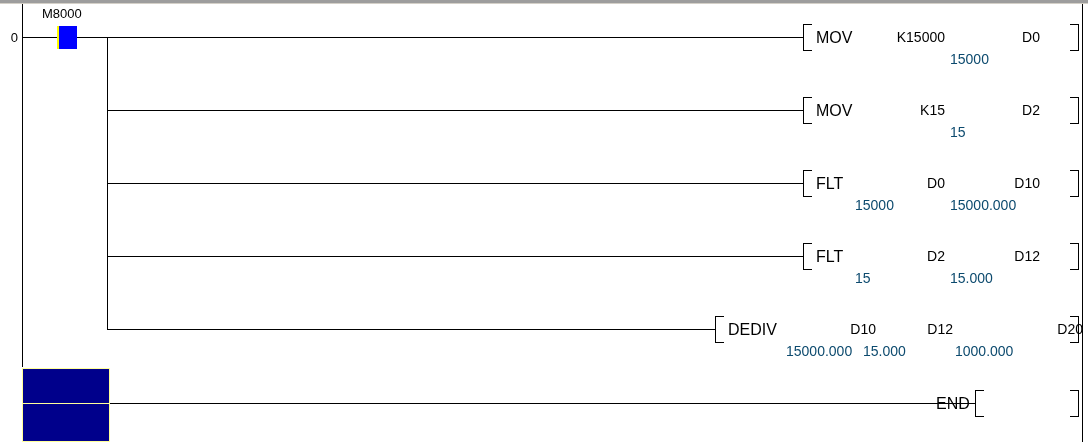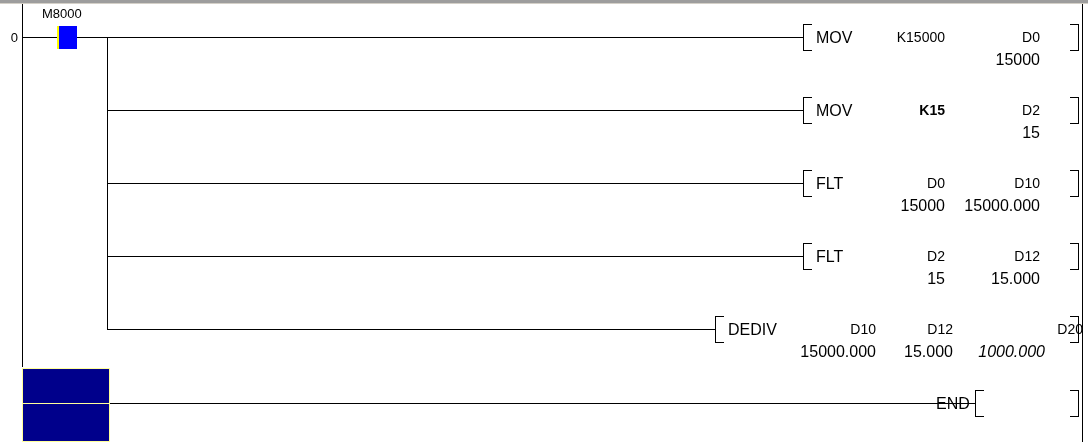--- a/index.html
+++ b/index.html
@@ -91,25 +91,25 @@
   .operand {
     position: absolute;
     font-size: 14px;
     color: #000000;
     white-space: nowrap;
     line-height: 1;
     text-align: right;
   }
   .monval {
     position: absolute;
-    font-size: 16px;
-    color: #000000;
-    white-space: nowrap;
-    line-height: 1;
-    text-align: right;
+    font-size: 14px;
+    color: #0c4a6e;
+    white-space: nowrap;
+    line-height: 1;
+    text-align: left;
   }
   
   .cursor-block {
     position: absolute;
     box-sizing: border-box;
     background: #00008b;
     border: 1px solid #ffff99;
     outline: 1px solid #ffffff;
   }
   .cursor-split {
@@ -147,21 +147,21 @@
       <span class="operand" style="left:855px; top:30px; width:90px;">K15000</span>
       <span class="operand" style="left:950px; top:30px; width:90px;">D0</span>
       <span class="monval" style="left:950px; top:52px; width:90px;">15000</span>
       <div class="brk brk-close" style="left:1070px; top:24px;"></div>
     </div>
 
     <div>
       <div class="hline" style="left:107px; top:110px; width:696px;"></div>
       <div class="brk brk-open" style="left:803px; top:97px;"></div>
       <span class="opname" style="left:816px; top:103px;">MOV</span>
-      <span class="operand" style="left:855px; top:103px; width:90px;font-weight:bold;">K15</span>
+      <span class="operand" style="left:855px; top:103px; width:90px;">K15</span>
       <span class="operand" style="left:950px; top:103px; width:90px;">D2</span>
       <span class="monval" style="left:950px; top:125px; width:90px;">15</span>
       <div class="brk brk-close" style="left:1070px; top:97px;"></div>
     </div>
 
     <div>
       <div class="hline" style="left:107px; top:183px; width:696px;"></div>
       <div class="brk brk-open" style="left:803px; top:170px;"></div>
       <span class="opname" style="left:816px; top:176px;">FLT</span>
       <span class="operand" style="left:855px; top:176px; width:90px;">D0</span>
@@ -184,21 +184,21 @@
 
     <div>
       <div class="hline" style="left:107px; top:329px; width:608px;"></div>
       <div class="brk brk-open" style="left:715px; top:316px;"></div>
       <span class="opname" style="left:728px; top:322px;">DEDIV</span>
       <span class="operand" style="left:786px; top:322px; width:90px;">D10</span>
       <span class="monval" style="left:786px; top:344px; width:90px;">15000.000</span>
       <span class="operand" style="left:863px; top:322px; width:90px;">D12</span>
       <span class="monval" style="left:863px; top:344px; width:90px;">15.000</span>
       <span class="operand" style="left:993px; top:322px; width:90px;">D20</span>
-      <span class="monval" style="left:955px; top:344px; width:90px;font-style:italic;">1000.000</span>
+      <span class="monval" style="left:955px; top:344px; width:90px;">1000.000</span>
       <div class="brk brk-close" style="left:1070px; top:316px;"></div>
     </div>
   </div>
 
   <div>
 
     <span class="step-num" style="left:0px; top:397px; width:18px;margin-left:36px;">34</span>
 
     <div class="cursor-block" style="left:22px; top:368px; width:88px; height:74px;"></div>
     <div class="cursor-split" style="left:23px; top:403px; width:86px;"></div>

